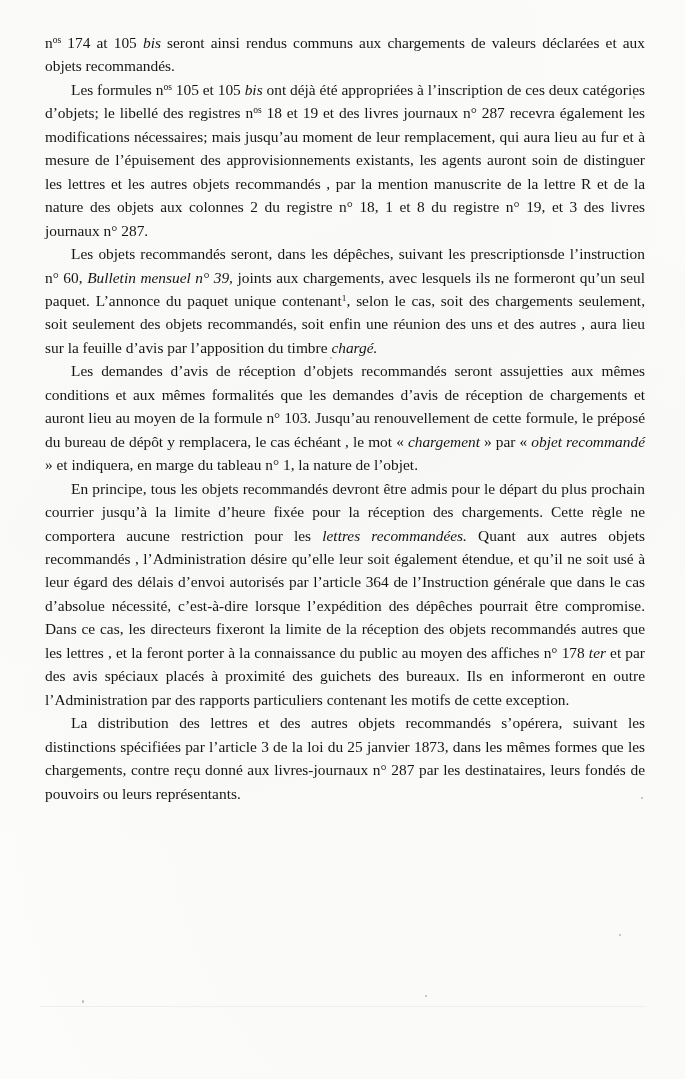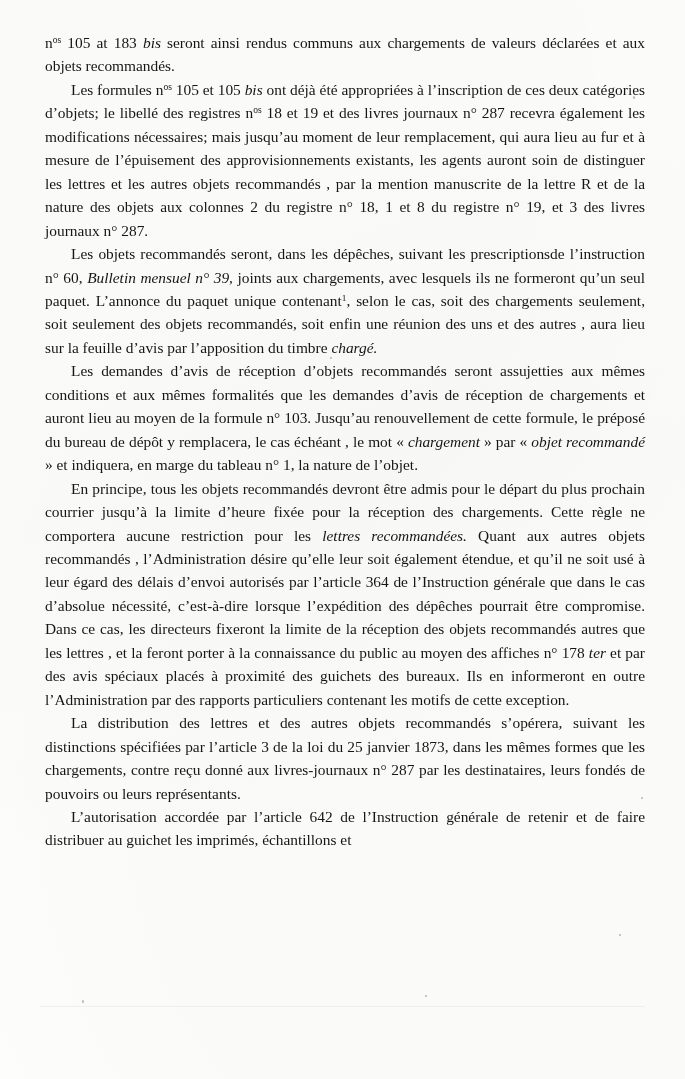--- a/index.html
+++ b/index.html
@@ -93,27 +93,26 @@
   }
 </style>
 </head>
 <body>
 
 <div class="page">
 
   <div class="grain"></div>
 
   <div class="text-block">
-      <p class="para cont"><span>n</span><span class="ord">os</span><span> 105 at 183 </span><i>bis</i><span> seront ainsi rendus communs aux chargements de valeurs déclarées et aux objets recommandés.</span></p>
+      <p class="para cont"><span>n</span><span class="ord">os</span><span> 174 at 105 </span><i>bis</i><span> seront ainsi rendus communs aux chargements de valeurs déclarées et aux objets recommandés.</span></p>
       <p class="para indent"><span>Les formules n</span><span class="ord">os</span><span> 105 et 105 </span><i>bis</i><span> ont déjà été appropriées à l’inscription de ces deux catégories d’objets; le libellé des registres n</span><span class="ord">os</span><span> 18 et 19 et des livres journaux n° 287 recevra également les modifications nécessaires; mais jusqu’au moment de leur remplacement, qui aura lieu au fur et à mesure de l’épuisement des approvisionnements existants, les agents auront soin de distinguer les lettres et les autres objets recommandés , par la mention manuscrite de la lettre R et de la nature des objets aux colonnes 2 du registre n° 18, 1 et 8 du registre n° 19, et 3 des livres journaux n° 287.</span></p>
       <p class="para indent"><span>Les objets recommandés seront, dans les dépêches, suivant les prescriptionsde l’instruction n° 60, </span><i>Bulletin mensuel n° 39,</i><span> joints aux chargements, avec lesquels ils ne formeront qu’un seul paquet. L’annonce du paquet unique contenant</span><span class="fnmark">1</span><span>, selon le cas, soit des chargements seulement, soit seulement des objets recommandés, soit enfin une réunion des uns et des autres , aura lieu sur la feuille d’avis par l’apposition du timbre </span><i>chargé.</i></p>
       <p class="para indent"><span>Les demandes d’avis de réception d’objets recommandés seront assujetties aux mêmes conditions et aux mêmes formalités que les demandes d’avis de réception de chargements et auront lieu au moyen de la formule n° 103. Jusqu’au renouvellement de cette formule, le préposé du bureau de dépôt y remplacera, le cas échéant , le mot « </span><i>chargement</i><span> » par « </span><i>objet recommandé</i><span> » et indiquera, en marge du tableau n° 1, la nature de l’objet.</span></p>
       <p class="para indent"><span>En principe, tous les objets recommandés devront être admis pour le départ du plus prochain courrier jusqu’à la limite d’heure fixée pour la réception des chargements. Cette règle ne comportera aucune restriction pour les </span><i>lettres recommandées.</i><span> Quant aux autres objets recommandés , l’Administration désire qu’elle leur soit également étendue, et qu’il ne soit usé à leur égard des délais d’envoi autorisés par l’article 364 de l’Instruction générale que dans le cas d’absolue nécessité, c’est-à-dire lorsque l’expédition des dépêches pourrait être compromise. Dans ce cas, les directeurs fixeront la limite de la réception des objets recommandés autres que les lettres , et la feront porter à la connaissance du public au moyen des affiches n° 178 </span><i>ter</i><span> et par des avis spéciaux placés à proximité des guichets des bureaux. Ils en informeront en outre l’Administration par des rapports particuliers contenant les motifs de cette exception.</span></p>
       <p class="para indent"><span>La distribution des lettres et des autres objets recommandés s’opérera, suivant les distinctions spécifiées par l’article 3 de la loi du 25 janvier 1873, dans les mêmes formes que les chargements, contre reçu donné aux livres-journaux n° 287 par les destinataires, leurs fondés de pouvoirs ou leurs représentants.</span></p>
-      <p class="para indent"><span>L’autorisation accordée par l’article 642 de l’Instruction générale de retenir et de faire distribuer au guichet les imprimés, échantillons et</span></p>
     </div>
 
   <div class="scan-edge"></div>
 
 <div class="speck" style="left: 633px; top: 96px; width: 2px; height: 3px; background: rgb(184, 182, 178);"></div>
     <div class="speck" style="left: 596px; top: 252px; width: 2px; height: 2px; background: rgb(184, 182, 178);"></div>
     <div class="speck" style="left: 330px; top: 357px; width: 2px; height: 2px; background: rgb(184, 182, 178);"></div>
     <div class="speck" style="left: 641px; top: 797px; width: 2px; height: 2px; background: rgb(184, 182, 178);"></div>
     <div class="speck" style="left: 619px; top: 934px; width: 2px; height: 2px; background: rgb(184, 182, 178);"></div>
     <div class="speck" style="left: 82px; top: 1000px; width: 2px; height: 3px; background: rgb(184, 182, 178);"></div>

